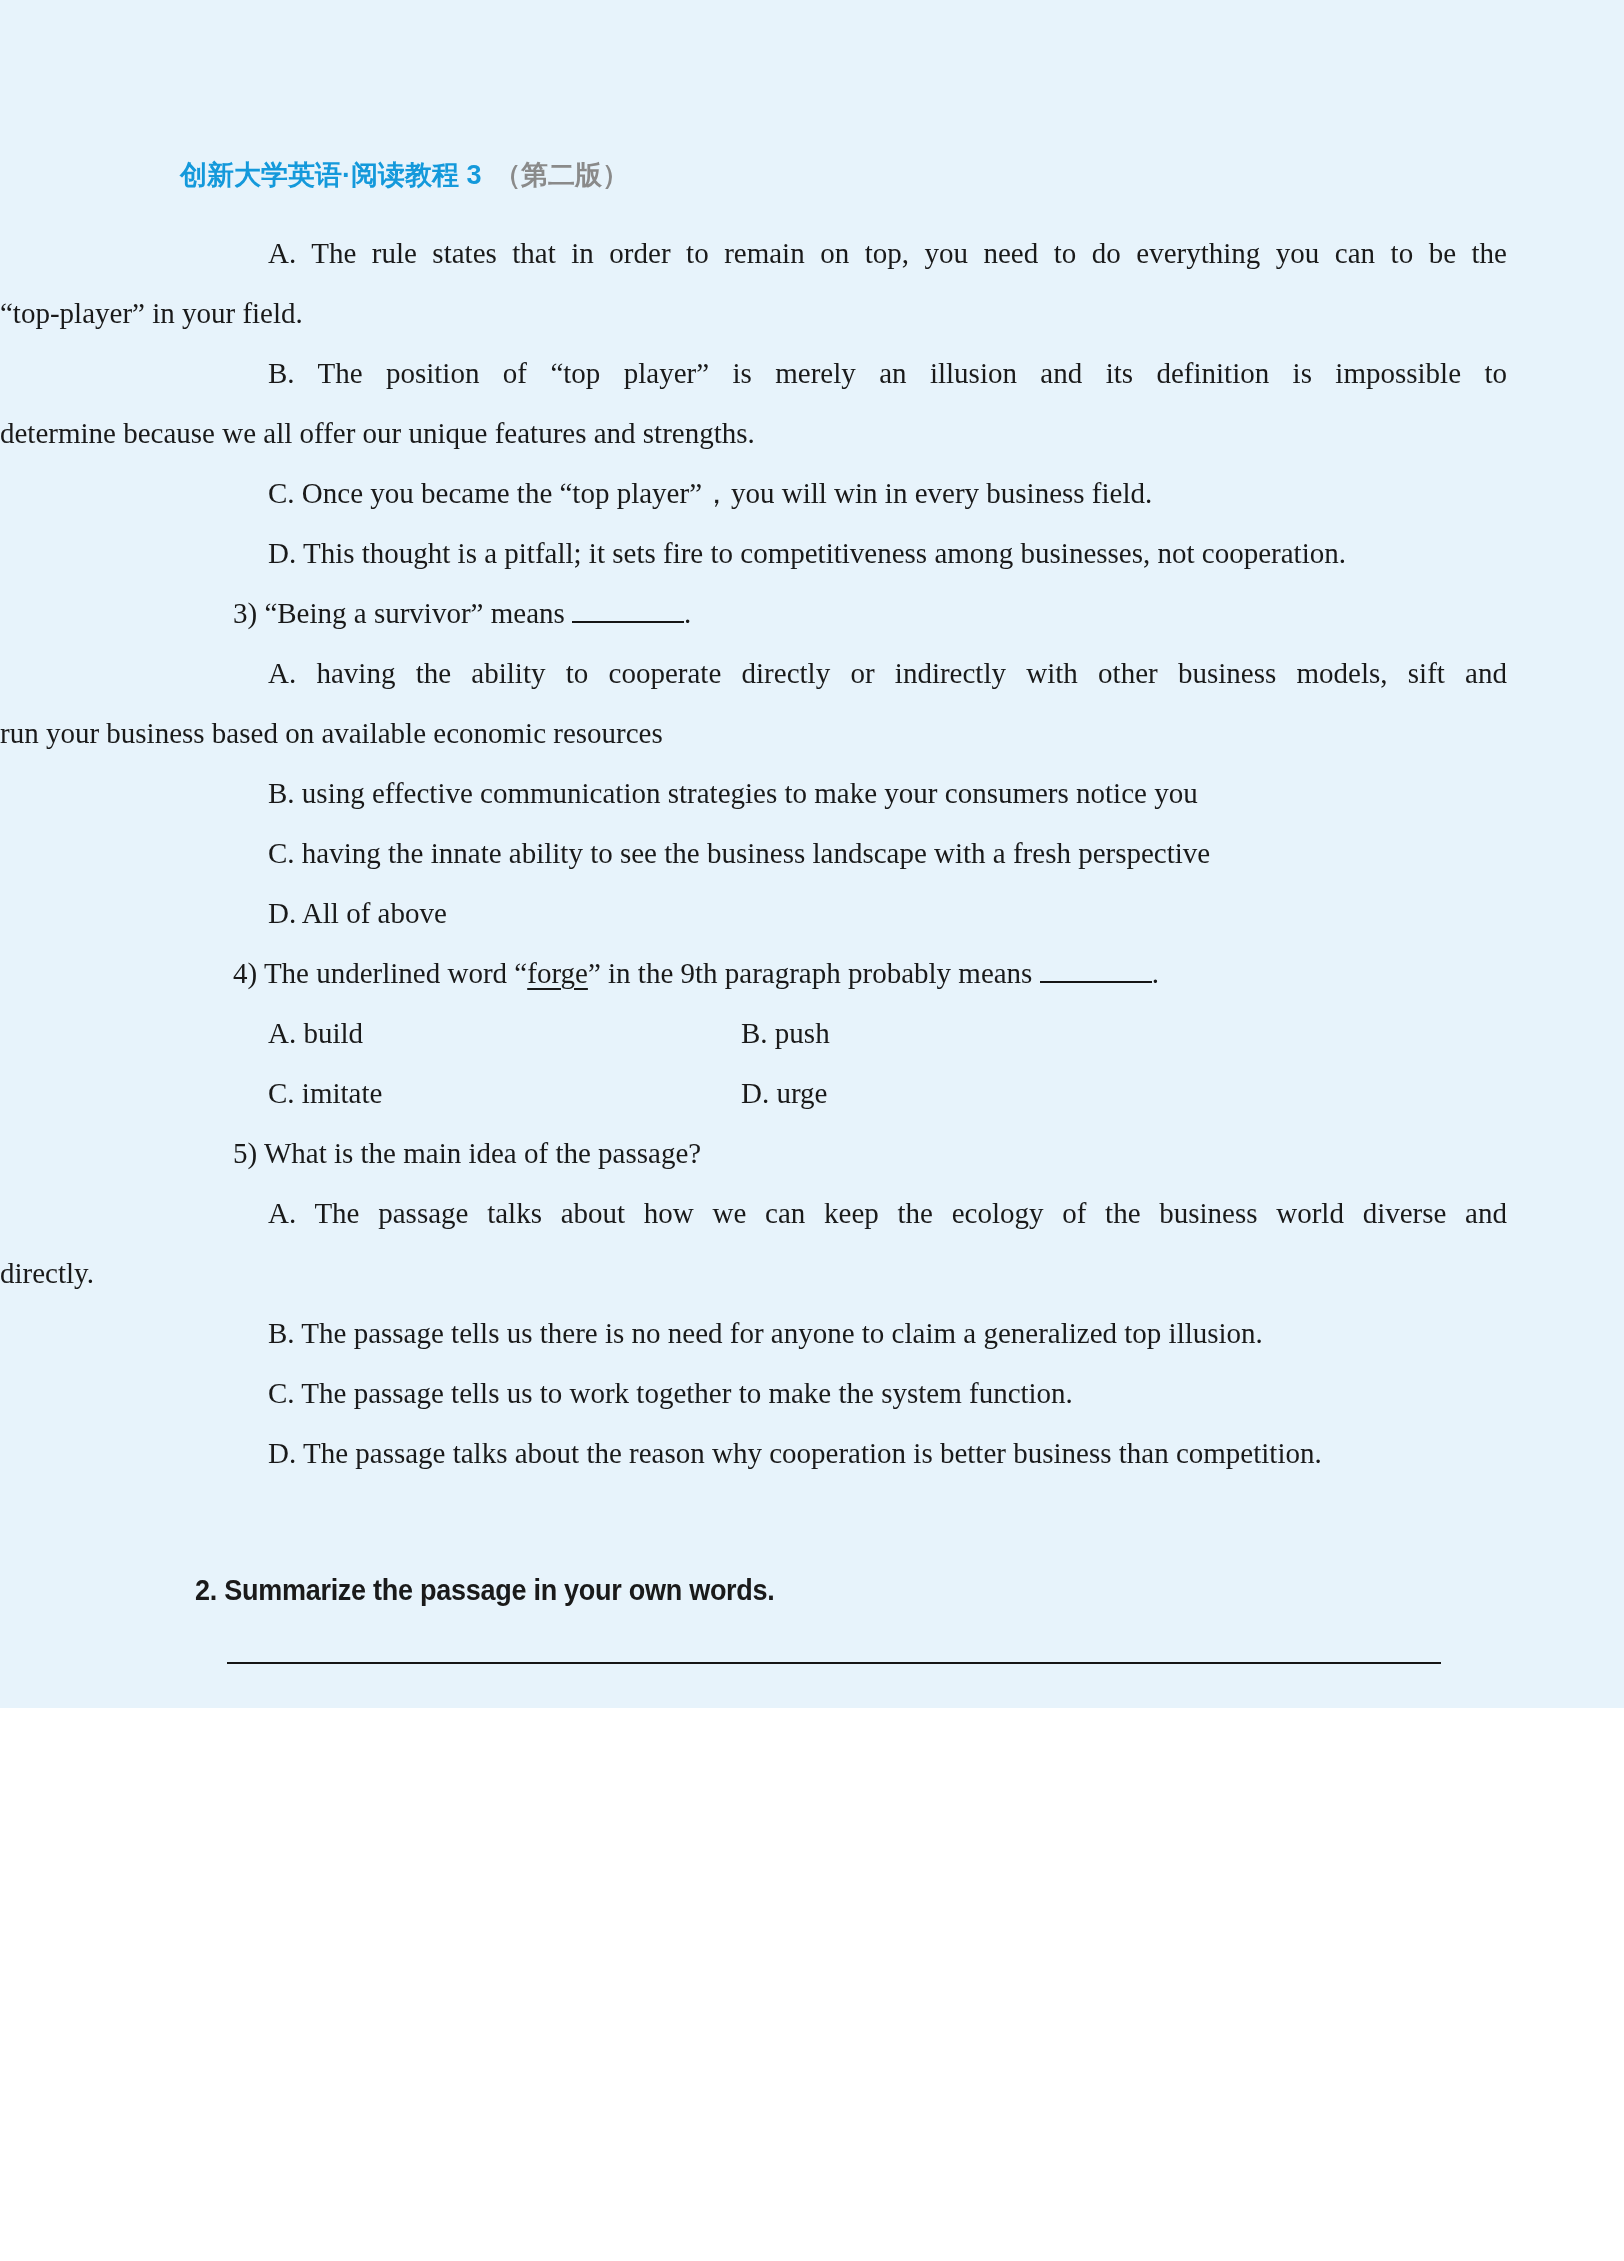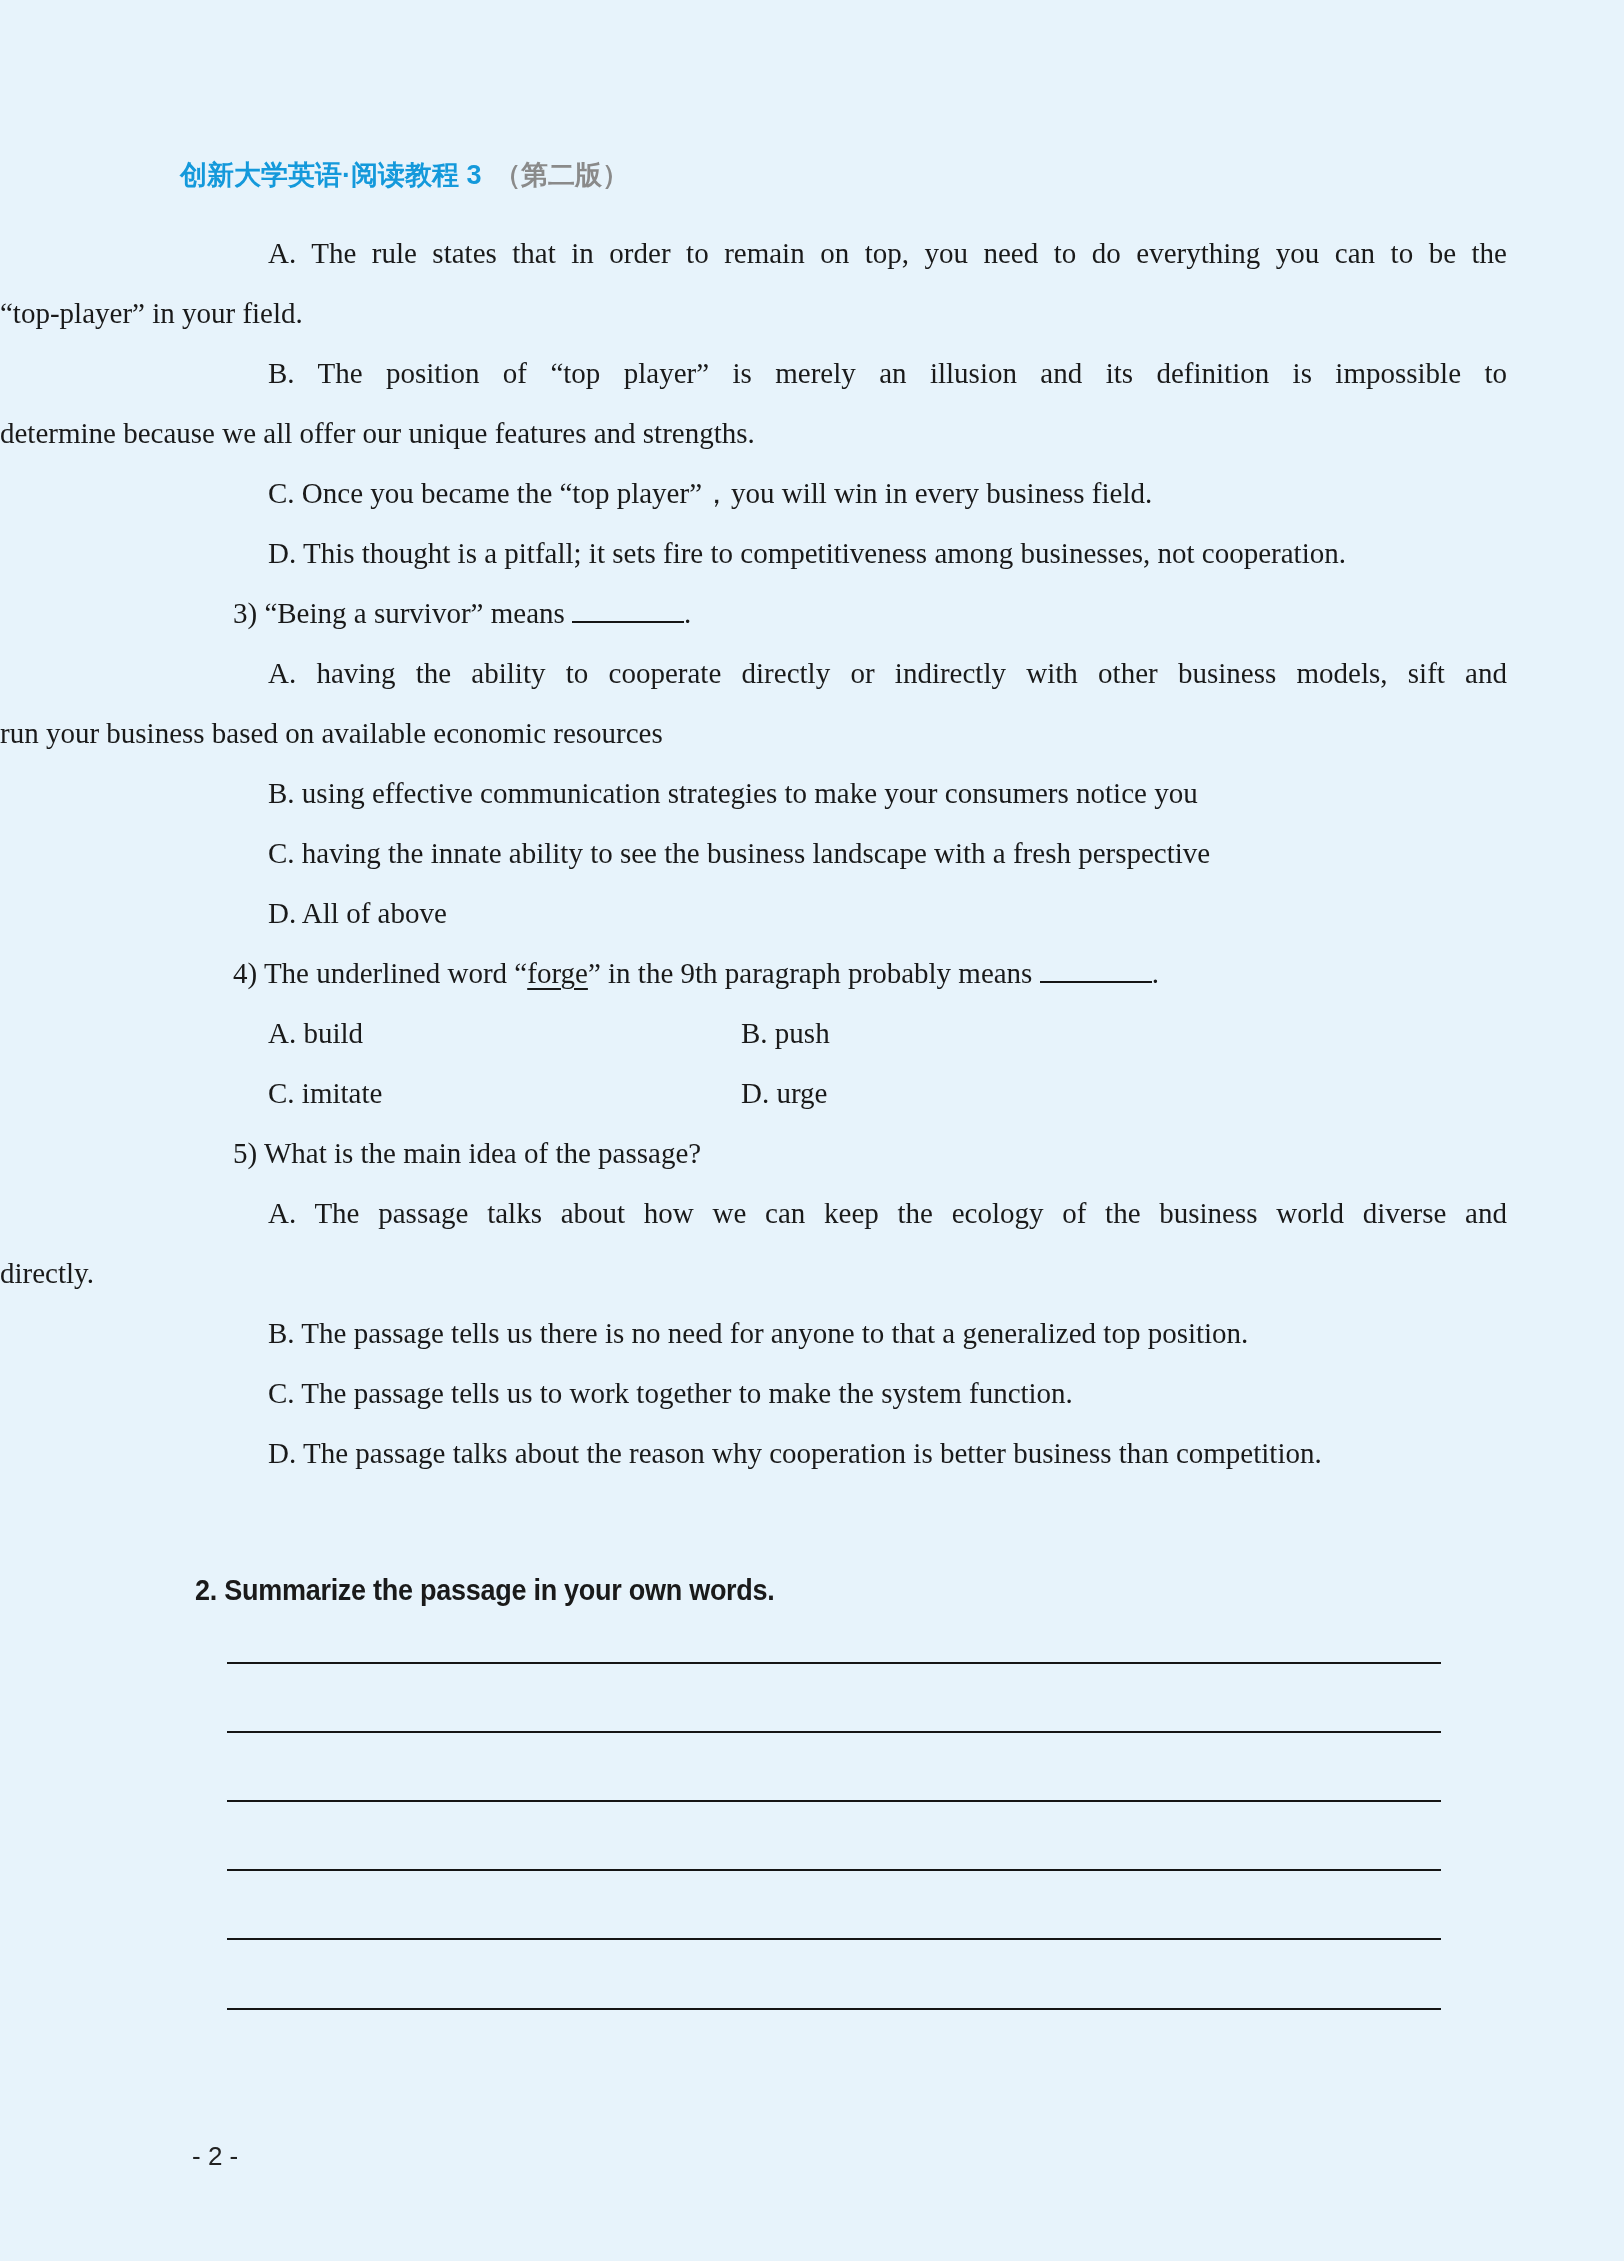--- a/index.html
+++ b/index.html
@@ -1,18 +1,18 @@
 <!DOCTYPE html>
 <html style="font-size:9px"><head>
 <meta charset="utf-8">
 <style>
   html,body { margin:0; padding:0; }
   .page {
     position:relative;
-    width:1624px; height:2261px;
+    width:1624px; height:1708px;
     background:#E7F3FB;
     font-family:"Liberation Serif", serif;
     color:#1A1A1A;
     overflow:hidden;
   }
   
   .header {
     position:absolute; left:180px; top:159px;
     font-family:"Liberation Sans", sans-serif;
     font-weight:bold; font-size:27px; line-height:33px;
@@ -108,21 +108,21 @@
       <span class="col2">B. push</span>
     </div>
     <div class="line opt cols">
       <span>C. imitate</span>
       <span class="col2">D. urge</span>
     </div>
 
     <div class="line q">5) What is the main idea of the passage?</div>
     <div class="line opt j">A. The passage talks about how we can keep the ecology of the business world diverse and</div>
     <div class="line cont">directly.</div>
-    <div class="line opt">B. The passage tells us there is no need for anyone to that a generalized top position.</div>
+    <div class="line opt">B. The passage tells us there is no need for anyone to claim a generalized top illusion.</div>
     <div class="line opt">C. The passage tells us to work together to make the system function.</div>
     <div class="line opt">D. The passage talks about the reason why cooperation is better business than competition.</div>
   </div>
 
   <div class="task-heading">2. Summarize the passage in your own words.</div>
   <div id="answer-lines">
       <div class="answer-line" style="top: 1662px;"></div>
       <div class="answer-line" style="top: 1731px;"></div>
       <div class="answer-line" style="top: 1800px;"></div>
       <div class="answer-line" style="top: 1869px;"></div>

